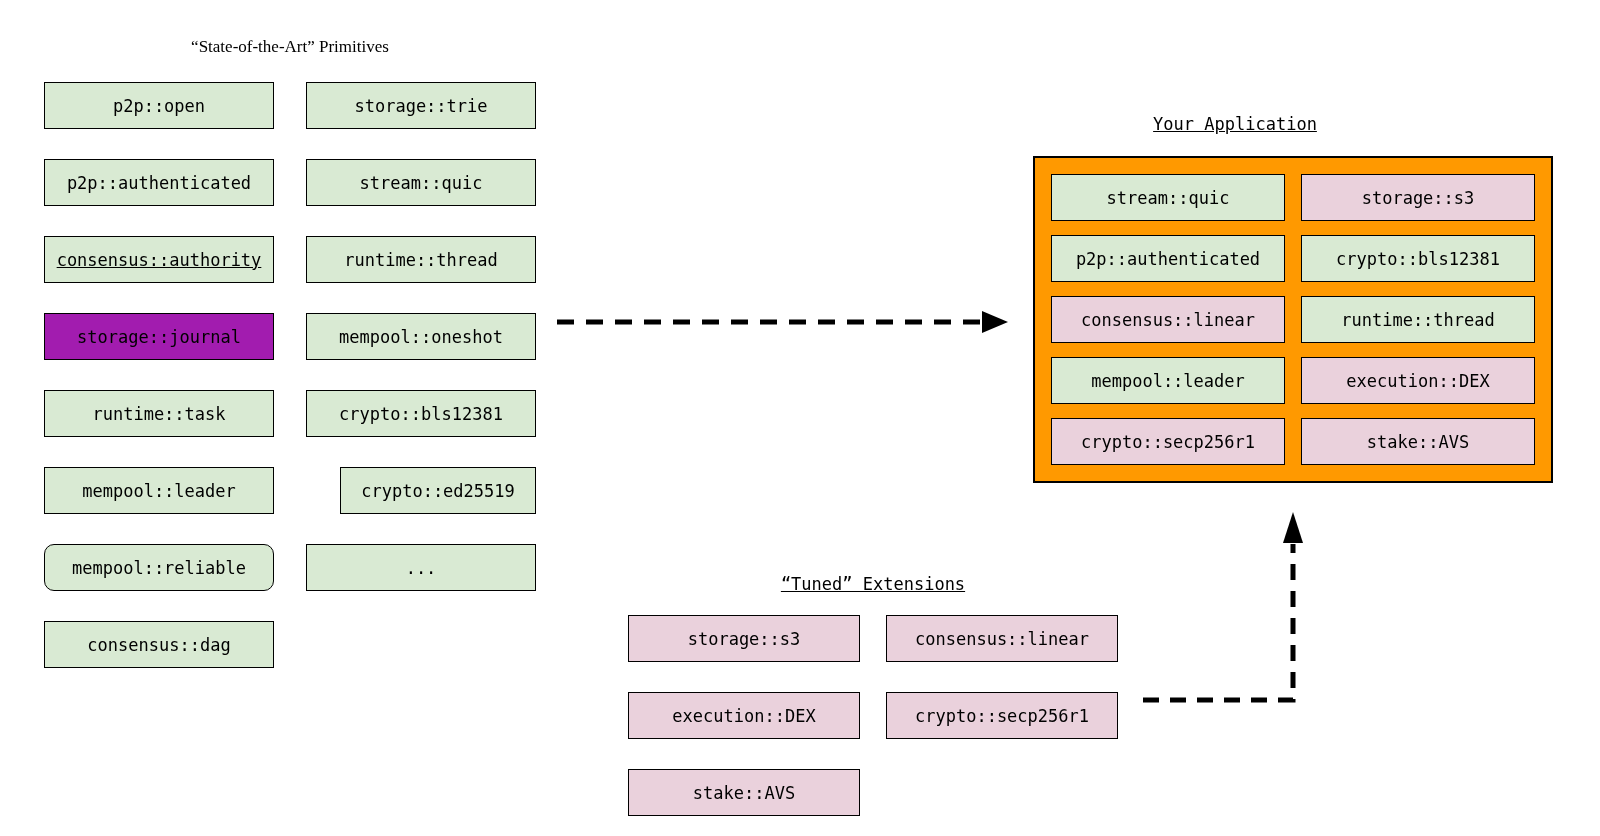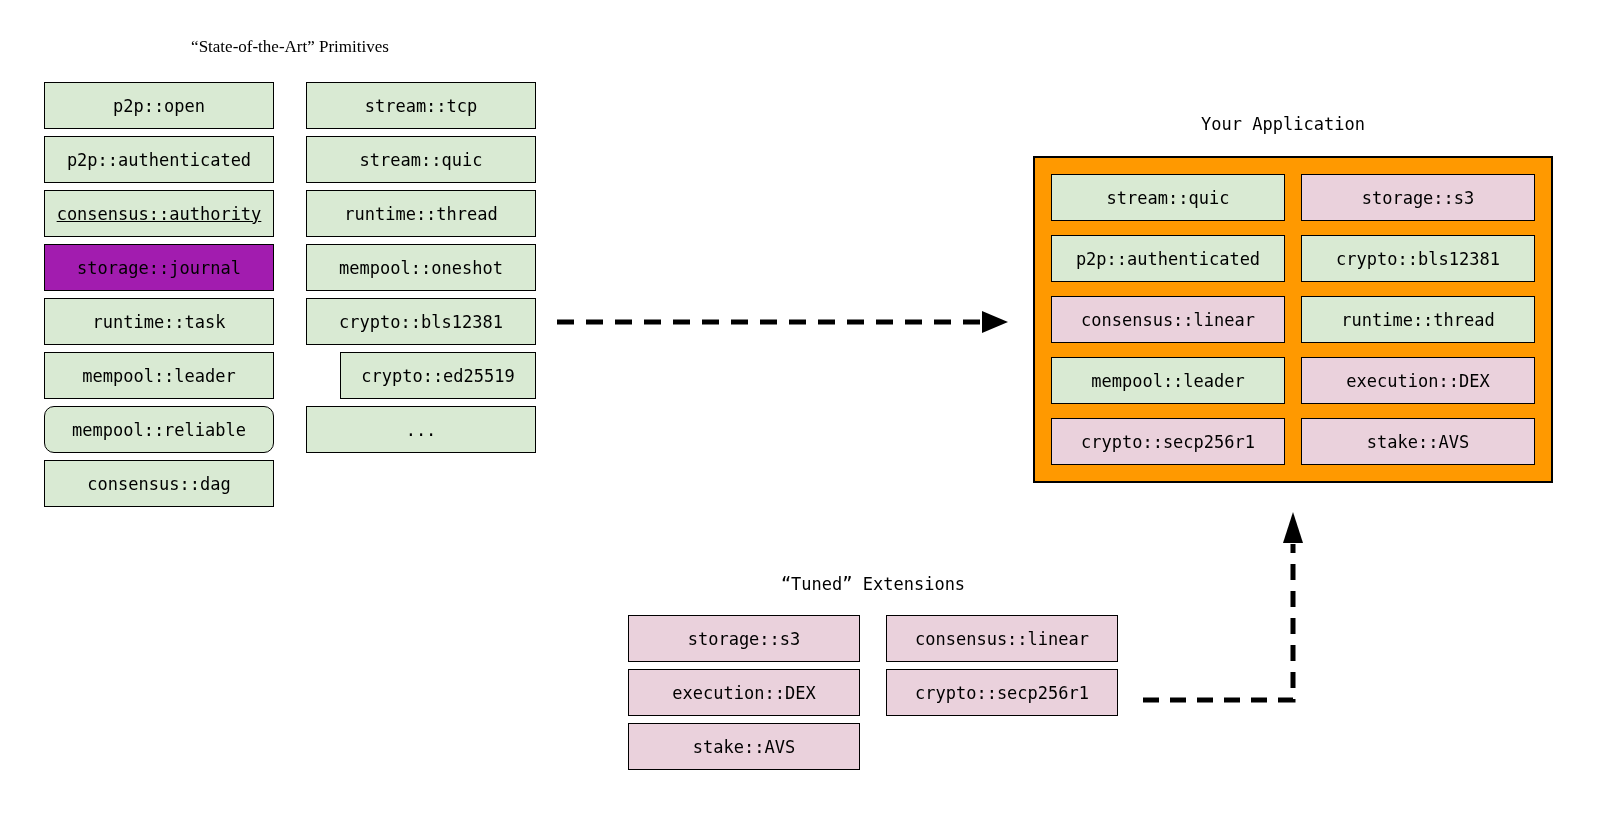--- a/index.html
+++ b/index.html
@@ -6,21 +6,21 @@
   body{
     width:1600px;height:836px;position:relative;background:#ffffff;
     font-family:"DejaVu Sans Mono","Liberation Mono",monospace;
     color:#000;overflow:hidden;
   }
   .title{
     position:absolute;text-align:center;font-size:17px;line-height:20px;
     white-space:nowrap;
   }
   .col{
-    position:absolute;display:flex;flex-direction:column;gap:7px;
+    position:absolute;display:flex;flex-direction:column;gap:30px;
   }
   .box{
     height:47px;border:1.5px solid #000;box-sizing:border-box;
     display:flex;align-items:center;justify-content:center;
     font-size:17px;white-space:nowrap;
   }
   .app-container{
     position:absolute;left:1033px;top:156px;width:520px;box-sizing:border-box;
     border:2px solid #000;padding:16px;display:flex;gap:16px;
   }
@@ -52,49 +52,49 @@
   <div class="box" style="background-color: rgb(217, 234, 211);">p2p::authenticated</div>
   <div class="box" style="background-color: rgb(217, 234, 211); text-decoration: underline;">consensus::authority</div>
   <div class="box" style="background-color: #a21caf; text-align: right;">storage::journal</div>
   <div class="box" style="background-color: rgb(217, 234, 211);">runtime::task</div>
   <div class="box" style="background-color: rgb(217, 234, 211);">mempool::leader</div>
   <div class="box" style="background-color: rgb(217, 234, 211); border-radius: 10px;">mempool::reliable</div>
   <div class="box" style="background-color: rgb(217, 234, 211); text-align: center;">consensus::dag</div>
 </div>
 
 <div class="col" style="left:306px;top:82px;width:230px;">
-  <div class="box" style="background-color: rgb(217, 234, 211);">stream::tcp</div>
+  <div class="box" style="background-color: rgb(217, 234, 211);">storage::trie</div>
   <div class="box" style="background-color: rgb(217, 234, 211);">stream::quic</div>
   <div class="box" style="background-color: rgb(217, 234, 211);">runtime::thread</div>
   <div class="box" style="background-color: rgb(217, 234, 211);">mempool::oneshot</div>
   <div class="box" style="background-color: rgb(217, 234, 211);">crypto::bls12381</div>
   <div class="box" style="background-color: rgb(217, 234, 211); margin-left: 34px;">crypto::ed25519</div>
   <div class="box" style="background-color: rgb(217, 234, 211);">...</div>
 </div>
 
-<div class="title" style="left:1023px;top:114px;width:520px;">Your Application</div>
+<div class="title" style="left:975px;top:114px;width:520px;text-decoration:underline;">Your Application</div>
 
 <div class="app-container" style="background-color: rgb(255, 153, 0);">
   <div class="app-col">
     <div class="box" style="background-color: rgb(217, 234, 211);">stream::quic</div>
     <div class="box" style="background-color: rgb(217, 234, 211);">p2p::authenticated</div>
     <div class="box" style="background-color: rgb(234, 209, 220);">consensus::linear</div>
     <div class="box" style="background-color: rgb(217, 234, 211);">mempool::leader</div>
     <div class="box" style="background-color: rgb(234, 209, 220);">crypto::secp256r1</div>
   </div>
   <div class="app-col">
     <div class="box" style="background-color: rgb(234, 209, 220);">storage::s3</div>
     <div class="box" style="background-color: rgb(217, 234, 211);">crypto::bls12381</div>
     <div class="box" style="background-color: rgb(217, 234, 211);">runtime::thread</div>
     <div class="box" style="background-color: rgb(234, 209, 220);">execution::DEX</div>
     <div class="box" style="background-color: rgb(234, 209, 220);">stake::AVS</div>
   </div>
 </div>
 
-<div class="title" style="left:628px;top:574px;width:490px;">“Tuned” Extensions</div>
+<div class="title" style="left:628px;top:574px;width:490px;text-decoration:underline;">“Tuned” Extensions</div>
 
 <div class="col" style="left:628px;top:615px;width:232px;">
   <div class="box" style="background-color: rgb(234, 209, 220);">storage::s3</div>
   <div class="box" style="background-color: rgb(234, 209, 220);">execution::DEX</div>
   <div class="box" style="background-color: rgb(234, 209, 220);">stake::AVS</div>
 </div>
 
 <div class="col" style="left:886px;top:615px;width:232px;">
   <div class="box" style="background-color: rgb(234, 209, 220);">consensus::linear</div>
   <div class="box" style="background-color: rgb(234, 209, 220);">crypto::secp256r1</div>

